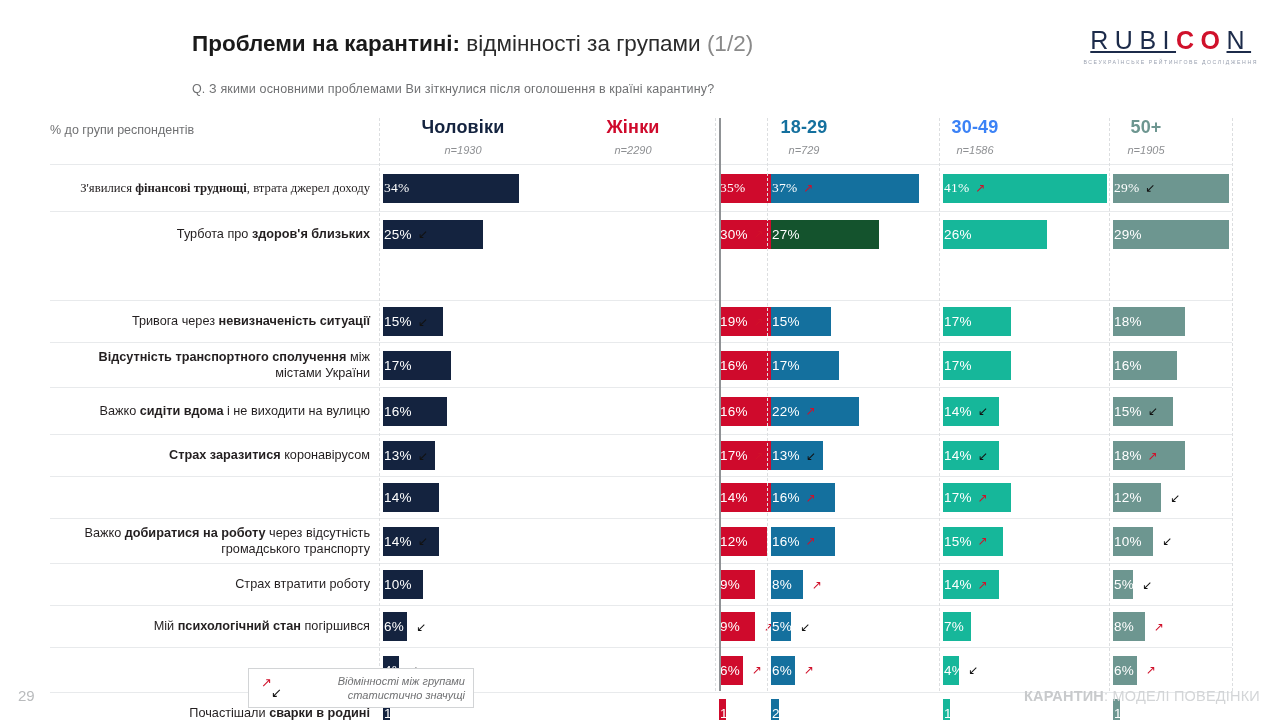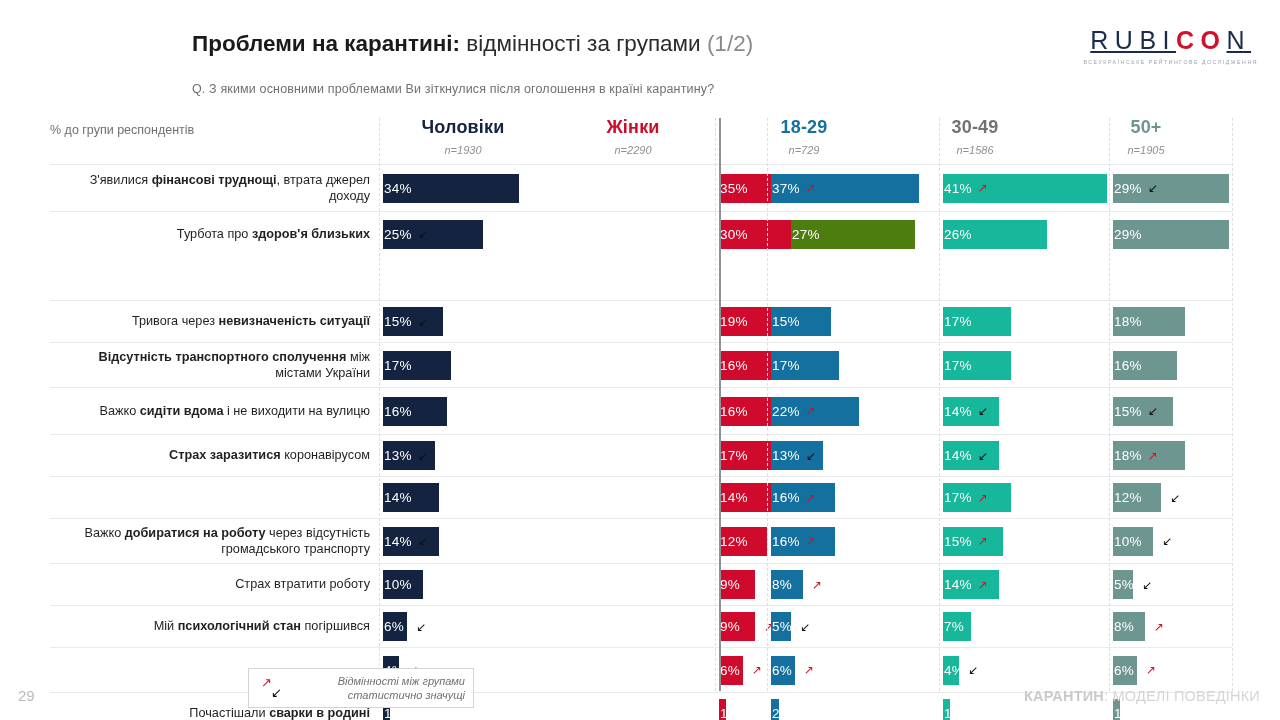--- a/index.html
+++ b/index.html
@@ -167,31 +167,31 @@
         </div>
         <div class="th-col" style="left: 498px; width: 170px;">
           <div class="th-name" style="color: rgb(207, 10, 44);">Жінки</div>
           <div class="th-n">n=2290</div>
         </div>
         <div class="th-col" style="left: 669px; width: 170px;">
           <div class="th-name" style="color: rgb(20, 112, 158);">18-29</div>
           <div class="th-n">n=729</div>
         </div>
         <div class="th-col" style="left: 840px; width: 170px;">
-          <div class="th-name" style="color: #737373;">30-49</div>
+          <div class="th-name" style="color: #3b82f6;">30-49</div>
           <div class="th-n">n=1586</div>
         </div>
         <div class="th-col" style="left: 1011px; width: 170px;">
           <div class="th-name" style="color: rgb(109, 150, 144);">50+</div>
           <div class="th-n">n=1905</div>
         </div>
       </div>
   </div>
   <div class="rows" id="rows-host">
-      <div class="row" style="height: 46px;">
+      <div class="row" style="height: 46px; font-family: Liberation Serif, serif;">
         <div class="lbl-wrap">
           <div class="lbl-txt">З'явилися <b>фінансові труднощі</b>, втрата джерел доходу</div>
         </div>
         <div class="cell" style="left: 333px;">
           <div class="bar" style="background: rgb(20, 35, 63); width: 136px;">
             <span class="bar-val">34%</span>
           </div>
         </div>
         <div class="cell" style="left: 669px;">
           <div class="bar" style="background: rgb(207, 10, 44); width: 140px;">
@@ -227,21 +227,21 @@
             <span class="arrow down" style="color: rgb(17, 17, 17);">↙</span>
           </div>
         </div>
         <div class="cell" style="left: 669px;">
           <div class="bar" style="background: rgb(207, 10, 44); width: 120px;">
             <span class="bar-val">30%</span>
             <span class="arrow up" style="color: rgb(208, 17, 43);">↗</span>
           </div>
         </div>
         <div class="cell" style="left: 721px;">
-          <div class="bar" style="background: #4d7c0f; width: 124px; margin-left: 20px;">
+          <div class="bar" style="background: #14532d; width: 108px;">
             <span class="bar-val">27%</span>
           </div>
         </div>
         <div class="cell" style="left: 893px;">
           <div class="bar" style="background: rgb(22, 183, 154); width: 104px;">
             <span class="bar-val">26%</span>
           </div>
         </div>
         <div class="cell" style="left: 1063px;">
           <div class="bar" style="background: rgb(109, 150, 144); width: 116px;">

